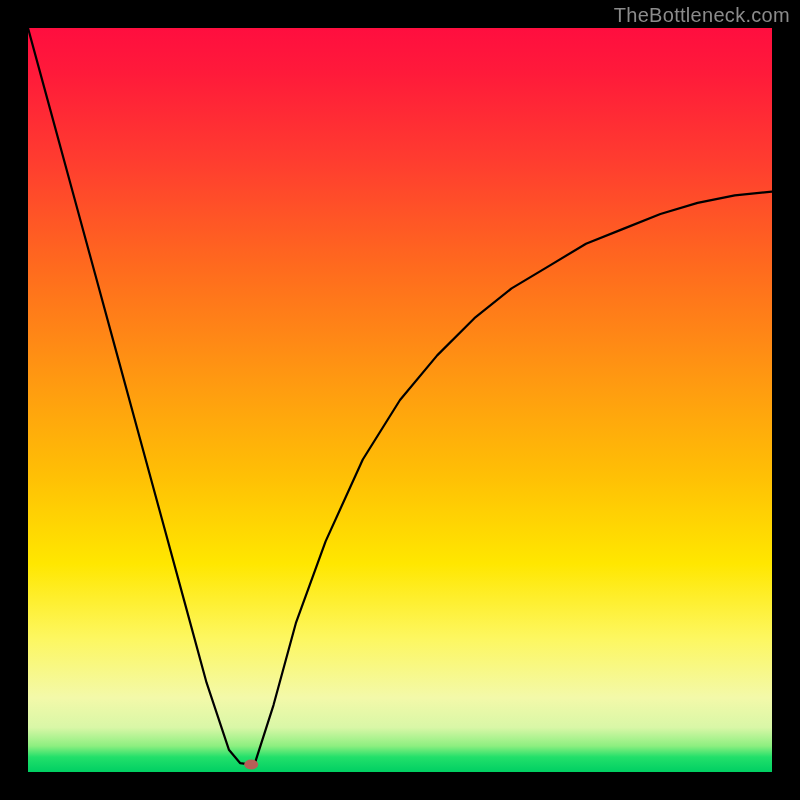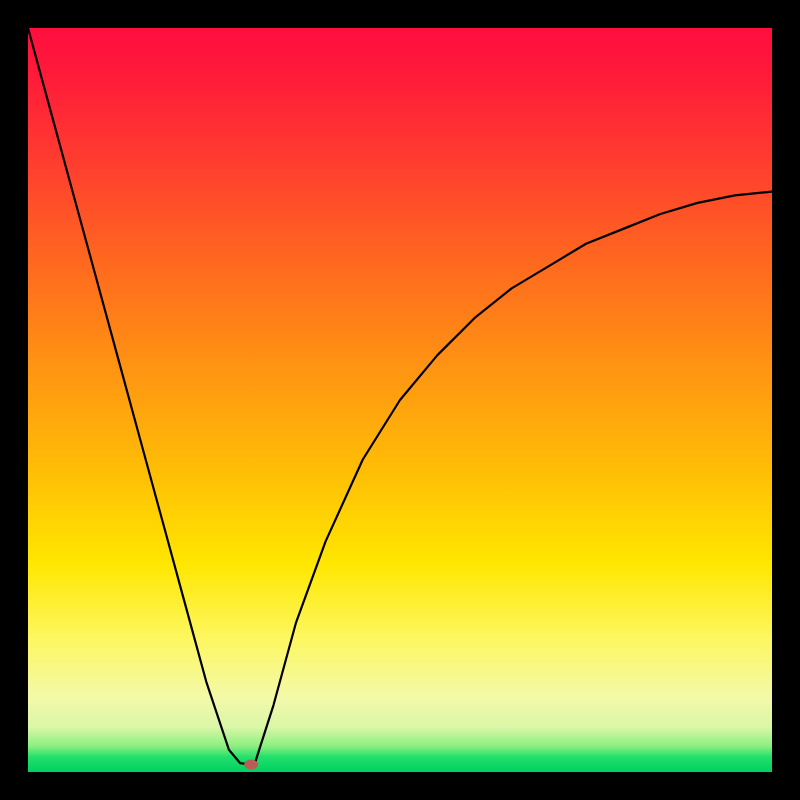--- a/index.html
+++ b/index.html
@@ -59,20 +59,21 @@
     color: #8b8b8b;
     font-size: 20px;
     letter-spacing: 0.3px;
     user-select: none;
   }
 </style>
 </head>
 <body>
 
 <div class="frame">
+  <div class="watermark">TheBottleneck.com</div>
 
   <div class="plot-area">
     <div class="gradient"></div>
     <svg class="curve" viewBox="0 0 744 744" preserveAspectRatio="none">
       <path id="curve-path" fill="none" stroke="#000" stroke-width="2.2" stroke-linejoin="round" stroke-linecap="round" d="M0.00 0.00 L22.32 81.84 L44.64 163.68 L66.96 245.52 L89.28 327.36 L111.60 409.20 L133.92 491.04 L156.24 572.88 L178.56 654.72 L200.88 721.68 L212.04 735.07 L223.20 736.56 L226.92 735.07 L245.52 677.04 L267.84 595.20 L297.60 513.36 L334.80 431.52 L372.00 372.00 L409.20 327.36 L446.40 290.16 L483.60 260.40 L520.80 238.08 L558.00 215.76 L595.20 200.88 L632.40 186.00 L669.60 174.84 L706.80 167.40 L744.00 163.68"></path>
       <ellipse id="marker-dot" fill="#b75f57" cx="223.20" cy="736.56" rx="7" ry="5"></ellipse>
     </svg>
   </div>
 </div>
 

